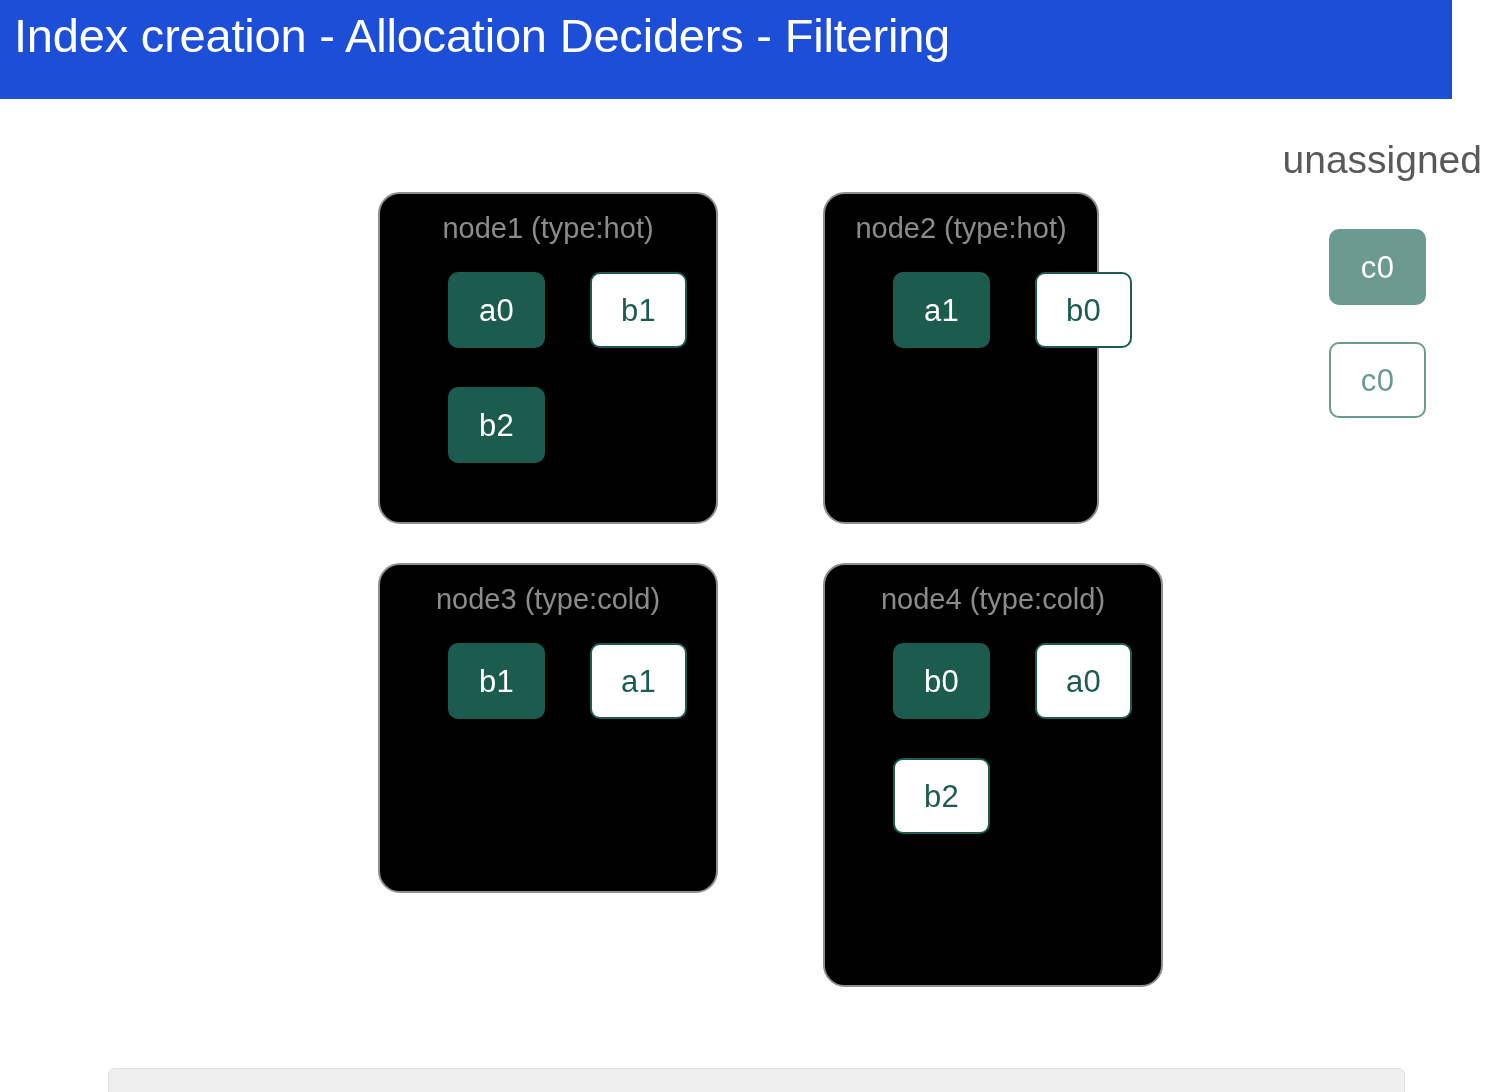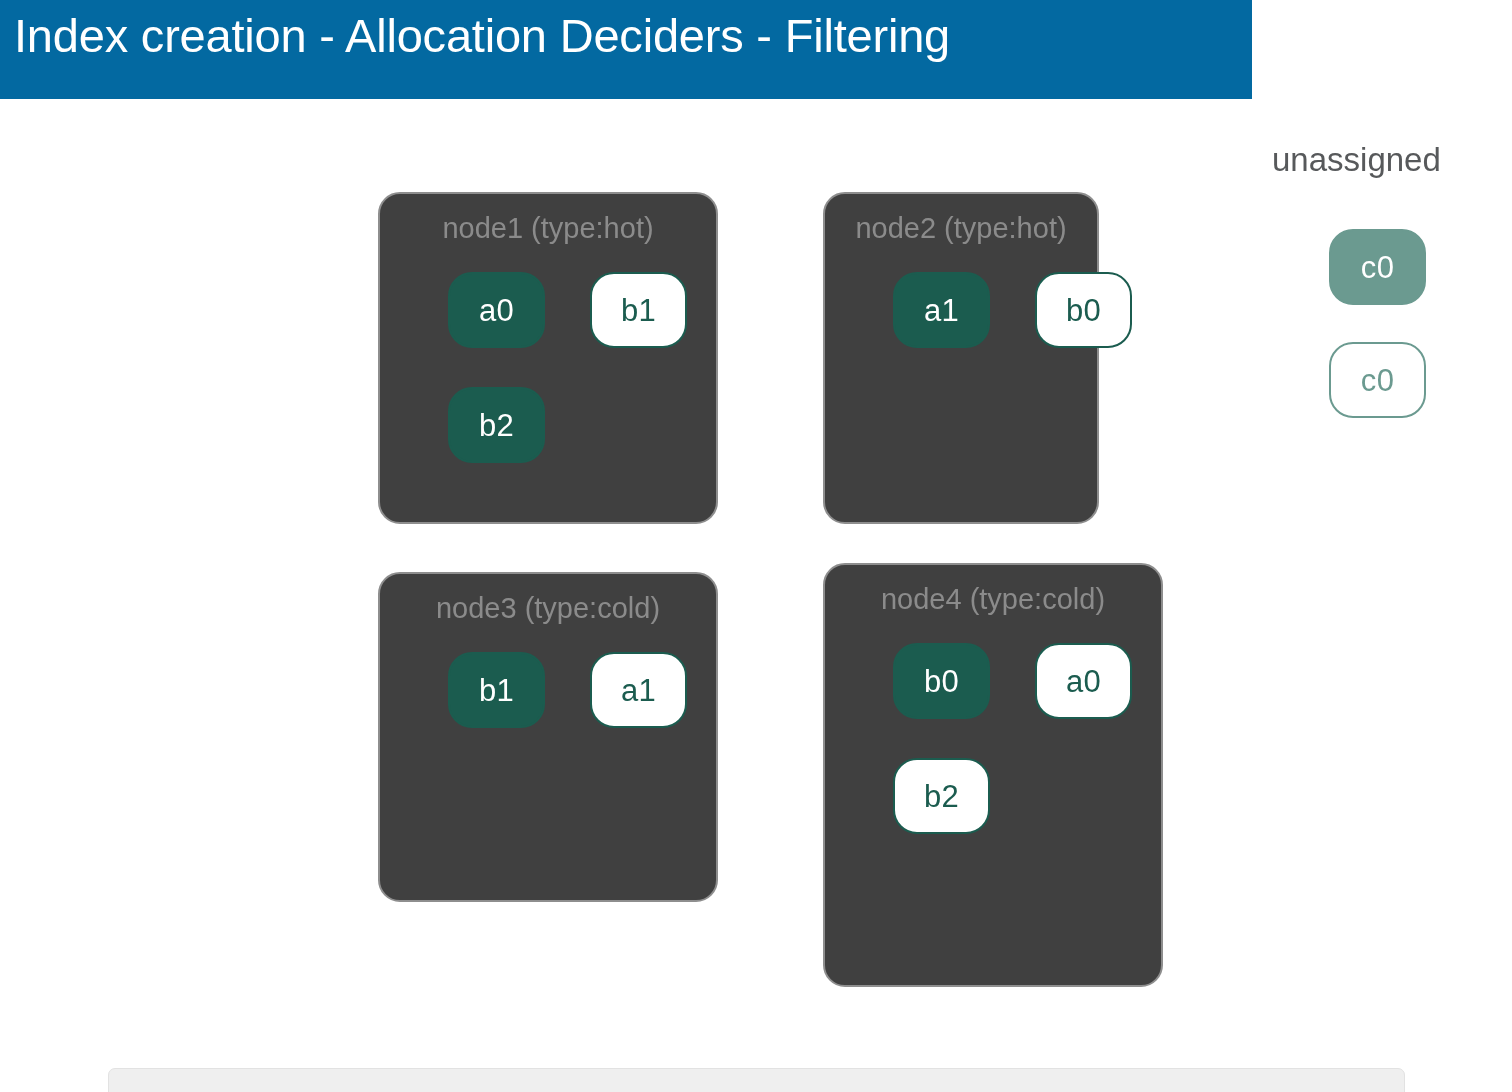--- a/index.html
+++ b/index.html
@@ -14,23 +14,23 @@
     overflow: hidden;
     font-family: "Liberation Sans", sans-serif;
     -webkit-font-smoothing: antialiased;
   }
 
   
   #header-bar {
     position: absolute;
     left: 0;
     top: 0;
-    width: 1252px;
+    width: 1452px;
     height: 99px;
-    background: #0369a1;
+    background: #1d4ed8;
   }
   #header-title {
     position: absolute;
     left: 14px;
     top: 6px;
     font-size: 47px;
     line-height: 60px;
     color: #ffffff;
     letter-spacing: -0.2px;
     white-space: nowrap;
@@ -45,21 +45,21 @@
     width: 1512px;
     height: 993px;
   }
 
   
   .node-box {
     position: absolute;
     box-sizing: border-box;
     border: 2.5px solid #8e8e8e;
     border-radius: 22px;
-    background: #404040;
+    background: #000000;
   }
   .node-label {
     position: absolute;
     left: 0;
     top: 16px;
     width: 100%;
     text-align: center;
     font-size: 29px;
     line-height: 36px;
     color: #8b8b8b;
@@ -72,21 +72,21 @@
     width: 100%;
     height: calc(100% - 78px);
   }
 
   
   .shard {
     position: absolute;
     box-sizing: border-box;
     width: 97px;
     height: 76px;
-    border-radius: 24px;
+    border-radius: 10px;
     display: flex;
     align-items: center;
     justify-content: center;
     font-size: 31px;
     line-height: 31px;
     letter-spacing: 0.3px;
     text-align: right;
   }
   .shard.primary {
     background: #1b5c4f;
@@ -120,22 +120,22 @@
     left: 1272px;
     top: 40px;
     width: 210px;
     height: 320px;
   }
   #unassigned-label {
     position: absolute;
     left: 0;
     top: 0;
     width: 100%;
-    text-align: left;
-    font-size: 33px;
+    text-align: right;
+    font-size: 39px;
     line-height: 42px;
     color: #57595b;
     white-space: nowrap;
   }
   #unassigned-group .shard {
     left: 57px;
   }
   #unassigned-shard-0 { top: 90px; }
   #unassigned-shard-1 { top: 203px; }
 
@@ -171,21 +171,21 @@
   </div>
 
   <div class="node-box" id="node-box-1" style="left:823px; top:93px; width:276px; height:332px;">
     <div class="node-label">node2 (type:hot)</div>
     <div class="shard-area">
       <div class="shard primary slot-r0c0">a1</div>
       <div class="shard replica slot-r0c1">b0</div>
     </div>
   </div>
 
-  <div class="node-box" id="node-box-2" style="left:378px; top:464px; width:340px; height:330px;margin-top:9px;">
+  <div class="node-box" id="node-box-2" style="left:378px; top:464px; width:340px; height:330px;">
     <div class="node-label">node3 (type:cold)</div>
     <div class="shard-area">
       <div class="shard primary slot-r0c0">b1</div>
       <div class="shard replica slot-r0c1">a1</div>
     </div>
   </div>
 
   <div class="node-box" id="node-box-3" style="left:823px; top:464px; width:340px; height:424px;">
     <div class="node-label">node4 (type:cold)</div>
     <div class="shard-area">

